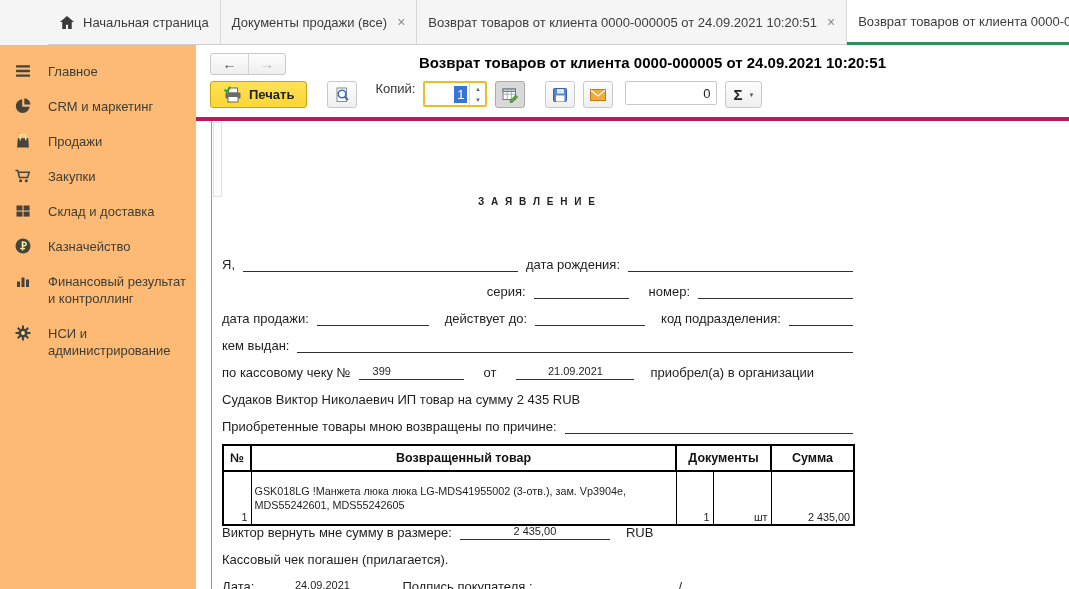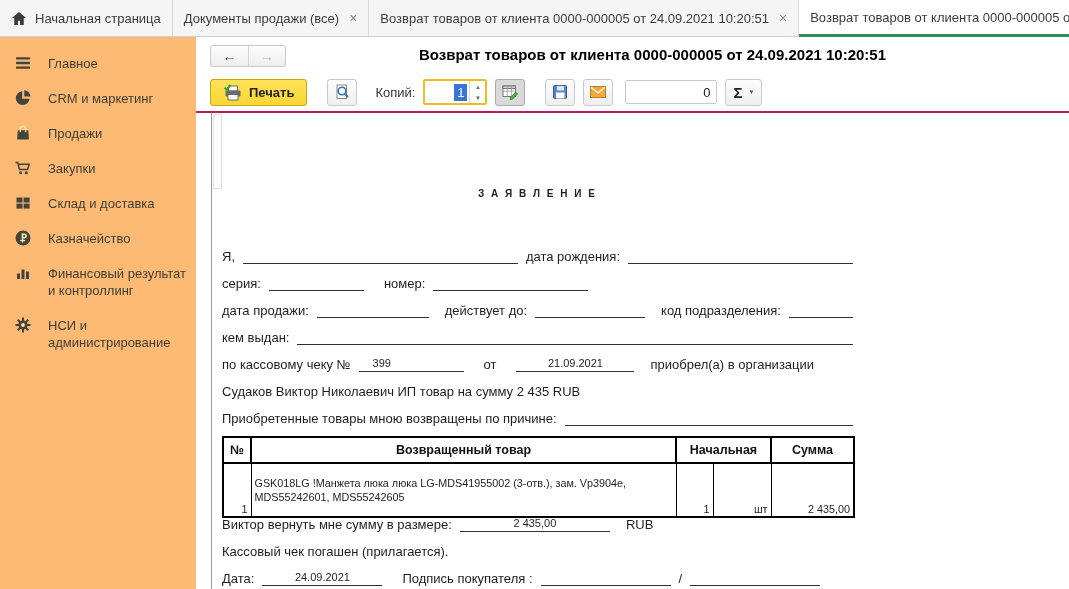--- a/index.html
+++ b/index.html
@@ -1,20 +1,20 @@
 <!DOCTYPE html>
 <html><head>
 <meta charset="utf-8">
 <style>
   * { box-sizing: border-box; margin: 0; padding: 0; }
   body { font-family: "Liberation Sans", "DejaVu Sans", sans-serif; background: #fff; }
   .app { position: relative; width: 1069px; height: 589px; overflow: hidden; background: #fff; }
 
   
-  .tabbar { display: flex; height: 37px; background: #f5f5f5; }
+  .tabbar { display: flex; height: 45px; background: #f5f5f5; padding-left: 48px; }
   .tab { display: flex; align-items: center; gap: 8px; padding: 0 11px;
          border-right: 1px solid #d8d8d8; border-bottom: 1px solid #cfcfcf;
          font-size: 13px; color: #3c3c3c; white-space: nowrap; cursor: default; }
   .tab.active { background: #fff; border-bottom: 3px solid #2e8f58; flex: 1; overflow: hidden; border-right: none; }
   .tabclose { color: #8a8a8a; font-size: 14px; line-height: 14px; margin-left: 2px; }
   .homeicon { width: 16px; height: 15px; }
 
   
   .body { display: flex; height: 562px; }
   .sidebar { width: 196px; background: #fdba74; padding-top: 9px; flex: none; }
@@ -30,22 +30,22 @@
   .navbtns { position: absolute; left: 14px; top: 8px; display: flex; height: 22px;
              border: 1px solid #c9c9c9; border-radius: 3px; overflow: hidden;
              background: linear-gradient(#fdfdfd, #eeeeee); }
   .navbtn { width: 37px; display: flex; align-items: center; justify-content: center;
             font-size: 14px; font-weight: bold; color: #444; background: transparent; border: none; }
   .navbtn + .navbtn { border-left: 1px solid #d4d4d4; color: #b5b5b5; }
   .pagetitle { position: absolute; left: 60px; right: 20px; top: 9px; text-align: center;
                font-size: 15px; font-weight: bold; color: #000; white-space: nowrap; overflow: hidden; }
 
   
-  .toolbar { height: 40px; flex: none; display: flex; align-items: center; padding-left: 14px;
-             border-bottom: 2px solid #be185d; }
+  .toolbar { height: 40px; flex: none; display: flex; align-items: flex-start; padding-left: 14px;
+             border-bottom: 4px solid #be185d; }
   .tbtn { display: flex; align-items: center; justify-content: center; gap: 6px; height: 27px;
           border: 1px solid #c9c9c9; border-radius: 3px; background: linear-gradient(#fdfdfd, #efefef);
           font-size: 13px; color: #222; }
   .printbtn { padding: 0 12px; font-weight: bold;
               background: linear-gradient(#ffe159, #fad733); border-color: #c9a512; }
   .iconbtn { width: 30px; }
   .pressed { background: #d9d9d9; border-color: #ababab; }
   .copieslabel { font-size: 13px; color: #333; margin: 0 8px 0 18px; }
   .spinwrap { display: flex; height: 26px; border: 2px solid #edbd28; border-radius: 2px; background: #fff; }
   .spinfield { width: 44px; display: flex; align-items: center; justify-content: flex-end; padding-right: 2px; }
@@ -72,21 +72,21 @@
   .drow { position: absolute; left: 0; right: 0; display: flex; align-items: flex-end;
           column-gap: 8px; font-size: 13px; height: 16px; white-space: nowrap; }
   .dlabel { flex: none; }
   .ln { border-bottom: 1px solid #2f2f2f; height: 15px; flex: none; }
   .lnval { text-align: center; font-size: 11px; }
   .alignleft { text-align: left; padding-left: 14px; }
   .grow { flex: 1; }
   .w95{width:95px} .w105{width:105px} .w110{width:110px} .w112{width:112px}
   .w118{width:118px} .w120{width:120px} .w130{width:130px} .w150{width:150px}
   .w155{width:155px} .w225{width:225px}
-  .jend { }
+  .jend { justify-content: flex-end; }
   .ml12 { margin-left: 12px; } .ml8 { margin-left: 8px; }
 
   .dtable { position: absolute; top: 323px; left: 0; width: 631px; border-collapse: collapse;
             table-layout: fixed; border: 2px solid #000; }
   .dtable th { border: 2px solid #000; font-size: 12.5px; font-weight: bold; padding: 5px 2px;
                text-align: center; color: #111; }
   .dtable td { border: 1px solid #000; font-size: 10.8px; padding: 1px 3px; height: 54px;
                vertical-align: bottom; color: #1e1e1e; }
   .c-num { width: 28px; } .c-prod { width: 425px; } .c-qty { width: 37px; }
   .c-unit { width: 58px; } .c-sum { width: 83px; }
@@ -346,21 +346,21 @@
               <col class="c-num">
                 <col class="c-prod">
                 <col class="c-qty">
                 <col class="c-unit">
                 <col class="c-sum">
             </colgroup>
             <tbody>
                 <tr>
               <th>№</th>
               <th>Возвращенный товар</th>
-              <th colspan="2">Начальная</th>
+              <th colspan="2">Документы</th>
               <th>Сумма</th>
             </tr>
             <tr>
               <td class="tr">1</td>
               <td class="prodcell">GSK018LG !Манжета люка люка LG-MDS41955002 (3-отв.), зам. Vp3904e, MDS55242601, MDS55242605</td>
               <td class="tr">1</td>
               <td class="tr">шт</td>
               <td class="tr">2 435,00</td>
             </tr>
           </tbody>

